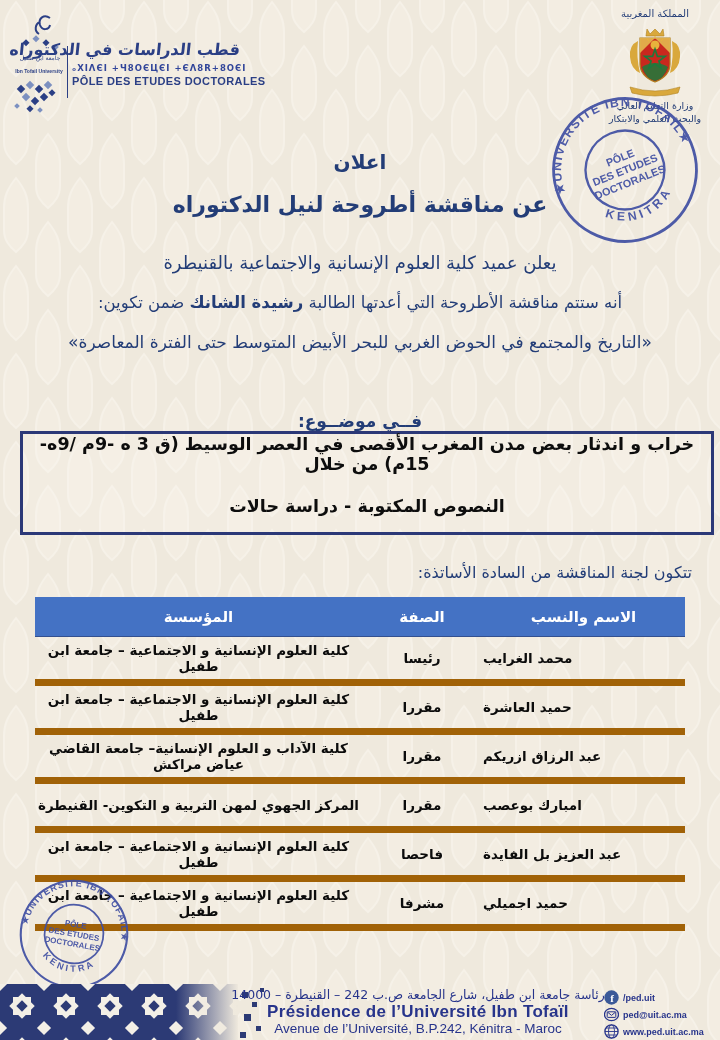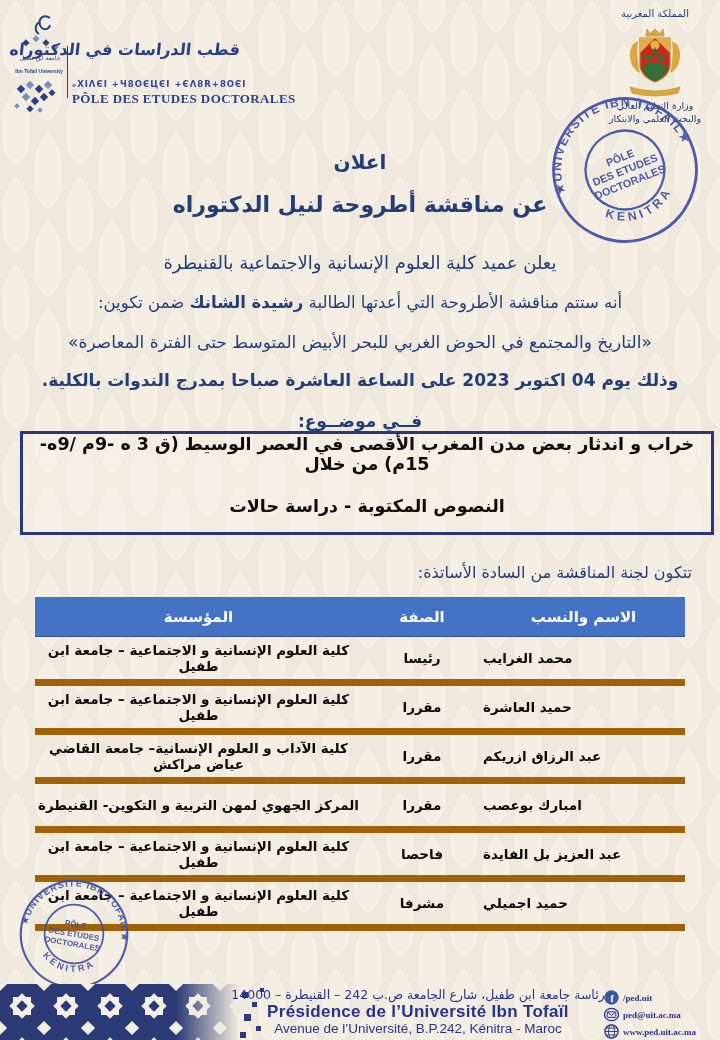--- a/index.html
+++ b/index.html
@@ -8,22 +8,22 @@
   .abs{position:absolute;}
   svg{display:block;}
   .navy{color:#233d77;}
   
   #bg-pattern{position:absolute;left:0;top:0;z-index:0;}
   .layer{position:absolute;z-index:2;}
   
   #logo-block{left:10px;top:12px;width:230px;height:110px;}
   #logo-caption{position:absolute;left:62px;top:28px;width:168px;color:#2b3f85;}
   .logo-ar{font-size:16px;font-weight:bold;direction:rtl;text-align:left;transform:skewX(-6deg);white-space:nowrap;}
-  .logo-tif{font-size:8.5px;font-weight:bold;letter-spacing:1px;margin-top:20px;white-space:nowrap;color:#31459a;}
-  .logo-latin{font-family:Liberation Serif, serif;font-size:13px;font-weight:bold;letter-spacing:.4px;margin-top:2px;white-space:nowrap;color:#2b3f85;}
+  .logo-tif{font-size:8.5px;font-weight:bold;letter-spacing:1px;margin-top:4px;white-space:nowrap;color:#31459a;}
+  .logo-latin{font-family:Liberation Sans, sans-serif;font-size:11px;font-weight:bold;letter-spacing:.4px;margin-top:2px;white-space:nowrap;color:#2b3f85;}
   #logo-divider{position:absolute;left:57px;top:34px;width:1px;height:52px;background:#2b3f85;}
   .uni-micro{font-family:"Liberation Sans",sans-serif;font-size:5px;font-weight:bold;color:#2b3f85;text-align:center;line-height:6px;}
   .uni-micro-ar{font-size:6px;color:#2b3f85;text-align:center;direction:rtl;line-height:7px;}
   
   #ministry{left:585px;top:8px;width:140px;text-align:center;color:#233d77;}
   .min-kingdom{font-size:10px;direction:rtl;}
   .min-line{font-size:9.5px;direction:rtl;line-height:13px;}
   
   .center-line{left:0;width:720px;text-align:center;direction:rtl;margin-top:12px;}
   #title{top:138px;font-size:20px;font-weight:bold;}
@@ -52,21 +52,21 @@
   #stamp-top{left:550px;top:95px;transform:rotate(-22deg);}
   #stamp-bottom{left:18px;top:878px;transform:rotate(10deg);}
   
   #zellige{left:0;top:984px;}
   #footer-text{left:222px;top:987px;width:392px;text-align:center;color:#27348b;}
   .f-ar{font-size:12.5px;direction:rtl;line-height:15px;}
   .f-presidency{font-family:"Liberation Sans",sans-serif;font-size:17px;font-weight:bold;line-height:19px;letter-spacing:.3px;}
   .f-address{font-family:"Liberation Sans",sans-serif;font-size:13.5px;line-height:16px;}
   #contacts{left:604px;top:990px;width:114px;}
   .contact-row{display:flex;align-items:center;height:15px;margin-bottom:2px;}
-  .contact-label{font-family:Liberation Serif, serif;font-size:9px;font-weight:bold;color:#27348b;margin-left:4px;white-space:nowrap;}
+  .contact-label{font-family:Liberation Sans, sans-serif;font-size:9px;font-weight:bold;color:#27348b;margin-left:4px;white-space:nowrap;}
 </style>
 </head>
 <body>
 
 <div id="page">
 
   <svg id="bg-pattern" width="720" height="1040" aria-hidden="true">
     <defs>
       <pattern id="arab" width="64" height="88" patternUnits="userSpaceOnUse">
         <path d="M16,2 c8,10 12,18 12,30 v22 c0,10 -5,16 -12,22 c-7,-6 -12,-12 -12,-22 v-22 c0,-12 4,-20 12,-30 Z" fill="#f6f1e6" stroke="#fbf8f1" stroke-width="2"></path>
@@ -151,21 +151,20 @@
       <text x="80" y="84">DES ETUDES</text>
       <text x="80" y="98">DOCTORALES</text>
     </g>
   </svg>
 
   <div class="abs layer center-line navy" id="title">اعلان</div>
   <div class="abs layer center-line navy" id="subtitle">عن مناقشة أطروحة لنيل الدكتوراه</div>
   <div class="abs layer center-line navy" id="line1">يعلن عميد كلية العلوم الإنسانية والاجتماعية  بالقنيطرة</div>
   <div class="abs layer center-line navy" id="line2"><span>أنه ستتم مناقشة الأطروحة التي أعدتها الطالبة </span><b>رشيدة الشانك</b><span> ضمن تكوين:</span></div>
   <div class="abs layer center-line navy" id="line3">«التاريخ والمجتمع في الحوض الغربي للبحر الأبيض المتوسط حتى الفترة المعاصرة»</div>
-  <div class="abs layer center-line navy" id="line4">وذلك يوم   04 اكتوبر 2023 على الساعة  العاشرة صباحا بمدرج  الندوات بالكلية.</div>
   <div class="abs layer center-line navy" id="line5">فــي موضــوع:</div>
 
   <div class="abs layer" id="thesis-box">
     <div class="tl1">خراب و اندثار بعض مدن المغرب الأقصى في العصر الوسيط (ق 3 ه -9م /9ه- 15م)  من خلال</div>
     <div>النصوص المكتوبة - دراسة حالات</div>
   </div>
 
   <div class="abs layer navy" id="committee-intro">تتكون لجنة المناقشة من السادة الأساتذة:</div>
 
   <table class="abs layer" id="committee-table">

